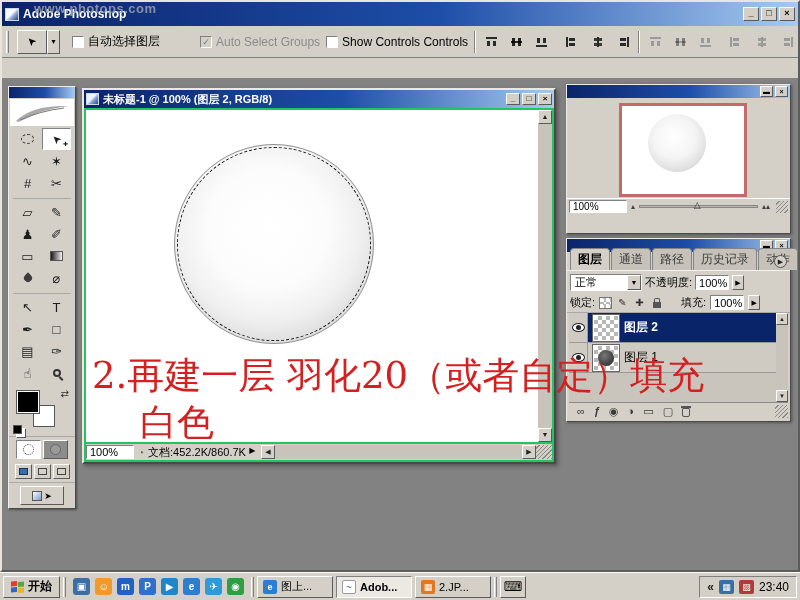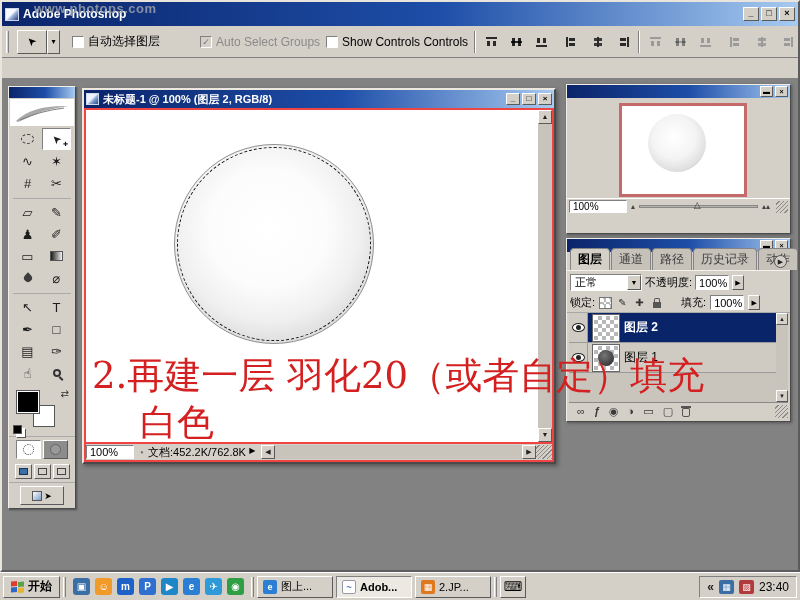--- a/index.html
+++ b/index.html
@@ -73,21 +73,21 @@
 .mcirc.fill{background:#9a9a9a;border:1px solid #666}
 .mask2{background:#8c8c8c}
 .screenrow{display:flex;justify-content:center;gap:2px;padding:2px 0 3px}
 .scrbtn{width:17px;height:15px;display:flex;align-items:center;justify-content:center}
 .scr-in{width:9px;height:7px;border:1px solid #444;background:#d4d0c8}
 .scr-in.on{background:#3b6ea5;border-color:#15335e}
 .irrow{display:flex;justify-content:center;padding:3px 0;border-top:1px solid #aaa}
 .irbtn{width:44px;height:19px;display:flex;align-items:center;justify-content:center;gap:2px;font-size:9px}
 .ir-sq{width:10px;height:10px;background:linear-gradient(135deg,#fff,#7a9cc8);border:1px solid #555}
 
-.docwin{position:absolute;left:80px;top:10px;width:474px;height:376px;background:#ef4444;border:2px solid;border-color:#ece8e0 #4a4a4a #4a4a4a #ece8e0;box-shadow:2px 2px 4px rgba(0,0,0,.35)}
+.docwin{position:absolute;left:80px;top:10px;width:474px;height:376px;background:#22c55e;border:2px solid;border-color:#ece8e0 #4a4a4a #4a4a4a #ece8e0;box-shadow:2px 2px 4px rgba(0,0,0,.35)}
 .doc-title{height:18px;display:flex;align-items:center;gap:4px;padding:0 2px;color:#fff;font-weight:bold;font-size:11px}
 .doc-icon{width:13px;height:12px;background:linear-gradient(135deg,#eef3ff 45%,#8aa6d4 60%,#2c4a86);border:1px solid #cfd9ec}
 .doc-btns{margin-left:auto;display:flex;gap:2px}
 .dbtn{width:14px;height:12px;font-size:8px;line-height:10px;text-align:center;font-weight:bold;color:#000}
 .doc-body{position:absolute;top:20px;left:2px;right:2px;bottom:20px;background:#fff}
 .canvas{position:absolute;left:0;top:0;right:14px;bottom:0;background:#fff;overflow:hidden}
 .ball{position:absolute;left:88px;top:34px;width:200px;height:200px;border-radius:50%;border:1px solid #8e8e8e;background:radial-gradient(circle at 47% 42%,#ffffff 0%,#fcfcfc 38%,#efefef 60%,#dcdcdc 76%,#b8b8b8 92%,#9c9c9c 100%)}
 .ants{position:absolute;inset:2px;border:1px dashed #151515;border-radius:50%}
 .vscroll{position:absolute;right:0;top:0;bottom:0;width:14px;background:#c8c4bc;display:flex;flex-direction:column;justify-content:space-between;align-items:center}
 .sbtn{width:14px;height:14px;font-size:7px;line-height:12px;text-align:center;color:#222}
@@ -354,21 +354,21 @@
             </div>
           </div>
           <div class="vscroll">
             <span class="sbtn raised">▲</span>
             <span class="sbtn raised">▼</span>
           </div>
         </div>
         <div class="doc-status">
           <span class="zoombox">100%</span>
           <span class="clockic">◔</span>
-          <span class="docinfo">文档:452.2K/762.8K</span>
+          <span class="docinfo">文档:452.2K/860.7K</span>
           <span class="popupbtn">▶</span>
           <span class="hscroll">
             <span class="sbtn raised">◀</span>
             <span class="sbtn raised">▶</span>
           </span>
           <span class="corner"></span>
         </div>
       </div>
 
       <div class="panel" style="left:564px;top:6px;width:225px;height:150px">

